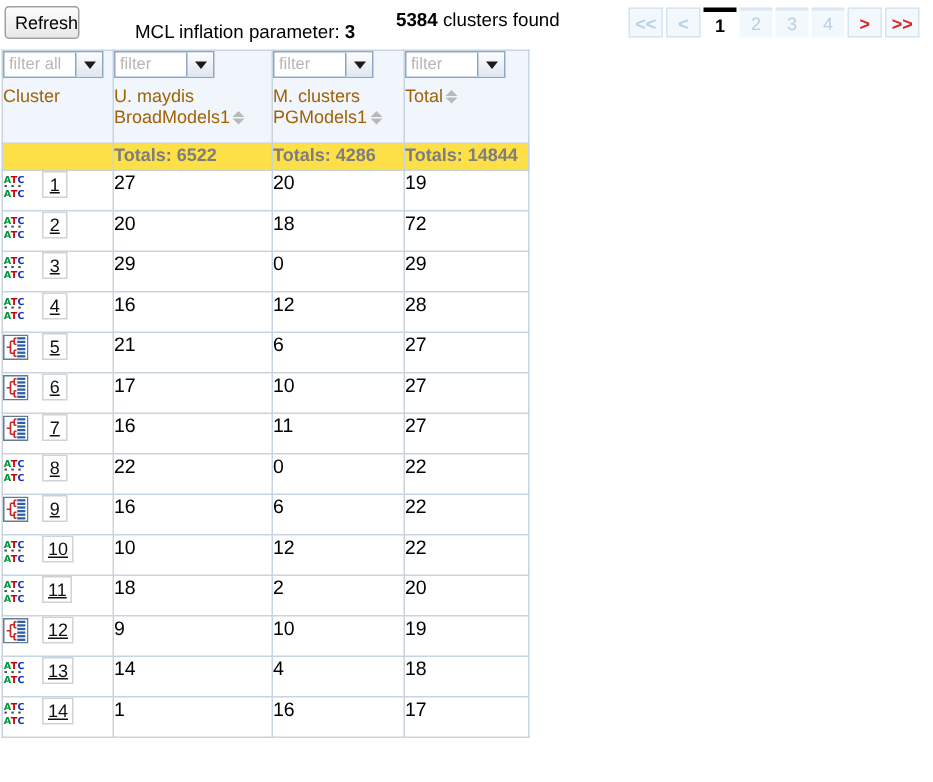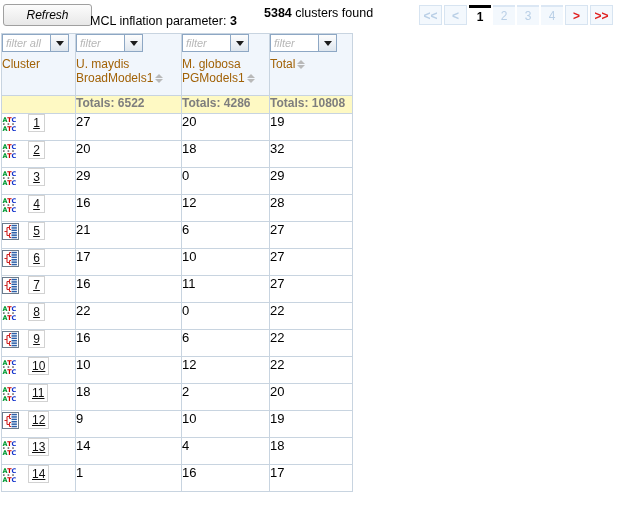--- a/index.html
+++ b/index.html
@@ -19,32 +19,31 @@
 
   
   #toolbar {
     position: absolute;
     left: 0; top: 0;
     width: 622px; height: 32px;
   }
   #refresh-button {
     position: absolute;
     left: 3px; top: 4px;
-    width: 89px; height: 22px;
+    width: 50px; height: 22px;
     background: linear-gradient(#fcfcfc, #e8e8e8);
     border: 1px solid #a0a0a0;
     border-radius: 3px;
     font-family: "Liberation Sans", sans-serif;
     font-size: 12px;
     color: #000;
     cursor: pointer;
     padding: 0;
     line-height: 20px;
-    text-align: center;
-    font-style: italic;
+    text-align: right;
   }
   #mcl-param {
     position: absolute;
     left: 90px; top: 14px;
     font-size: 12.5px;
     white-space: nowrap;
   }
   #mcl-param .val { font-weight: bold; }
   #clusters-found {
     position: absolute;
@@ -137,21 +136,20 @@
   }
   .filterbox .ftext {
     width: 44px;
     font-size: 11px;
     color: #b7b7b7;
     font-weight: normal;
     line-height: 16px;
     padding-left: 3px;
     overflow: hidden;
     white-space: nowrap;
-    font-style: italic;
   }
   .filterbox .fbtn {
     width: 17px;
     background: linear-gradient(#fdfdfd, #dfe6ee);
     border-left: 1px solid #8da7c4;
     display: flex;
     align-items: center;
     justify-content: center;
     cursor: pointer;
   }
@@ -181,21 +179,21 @@
     display: block;
     width: 0; height: 0;
     margin: 0 auto;
     border-left: 4px solid transparent;
     border-right: 4px solid transparent;
   }
   .sortarrows i.up   { border-bottom: 4px solid #b9b9b9; margin-bottom: 1px; }
   .sortarrows i.down { border-top: 4px solid #b9b9b9; }
 
   tr.totals td {
-    background: #fef9c3;
+    background: #fde047;
     color: #7e7e7e;
     font-weight: bold;
     font-size: 12px;
     padding: 3px 6px 4px 6px;
     height: 17px;
     vertical-align: middle;
   }
 
   tbody tr.datarow td {
     height: 26px;
@@ -294,40 +292,40 @@
         <span class="colname" style="display:inline">BroadModels1</span><span class="sortarrows"><i class="up"></i><i class="down"></i></span>
       </th>
 
       <th>
         <div class="filterbox">
           <div class="ftext">filter</div>
           <div class="fbtn">
             <span class="caret"></span>
           </div>
         </div>
-        <span class="colname">M. globosa</span>
+        <span class="colname">M. clusters</span>
         <span class="colname" style="display:inline">PGModels1</span><span class="sortarrows"><i class="up"></i><i class="down"></i></span>
       </th>
 
       <th>
         <div class="filterbox">
           <div class="ftext">filter</div>
           <div class="fbtn">
             <span class="caret"></span>
           </div>
         </div>
         <span class="colname" style="display:inline">Total</span><span class="sortarrows"><i class="up"></i><i class="down"></i></span>
       </th>
     </tr>
 
     <tr class="totals">
       <td></td>
       <td>Totals: 6522</td>
       <td>Totals: 4286</td>
-      <td>Totals: 10808</td>
+      <td>Totals: 14844</td>
     </tr>
   </thead>
 
   <tbody id="grid-body">
       <tr class="datarow">
         <td class="clustercell"><span class="rowicon"><svg width="17" height="17" viewBox="0 0 17 17" xmlns="http://www.w3.org/2000/svg">
               <text x="0.5" y="7" font-family="DejaVu Sans, sans-serif" font-size="6.4" font-weight="bold" fill="#009933">A</text>
               <text x="5.2" y="7" font-family="DejaVu Sans, sans-serif" font-size="6.4" font-weight="bold" fill="#cc0000">T</text>
               <text x="9.6" y="7" font-family="DejaVu Sans, sans-serif" font-size="6.4" font-weight="bold" fill="#1133cc">C</text>
               <rect x="1" y="8.4" width="1.6" height="1.3" fill="#444"></rect>
@@ -348,21 +346,21 @@
               <text x="9.6" y="7" font-family="DejaVu Sans, sans-serif" font-size="6.4" font-weight="bold" fill="#1133cc">C</text>
               <rect x="1" y="8.4" width="1.6" height="1.3" fill="#444"></rect>
               <rect x="5.6" y="8.4" width="1.6" height="1.3" fill="#444"></rect>
               <rect x="10.2" y="8.4" width="1.6" height="1.3" fill="#444"></rect>
               <text x="0.5" y="16.4" font-family="DejaVu Sans, sans-serif" font-size="6.4" font-weight="bold" fill="#009933">A</text>
               <text x="5.2" y="16.4" font-family="DejaVu Sans, sans-serif" font-size="6.4" font-weight="bold" fill="#cc0000">T</text>
               <text x="9.6" y="16.4" font-family="DejaVu Sans, sans-serif" font-size="6.4" font-weight="bold" fill="#1133cc">C</text>
             </svg></span><span class="numlink">2</span></td>
         <td>20</td>
         <td>18</td>
-        <td>32</td>
+        <td>72</td>
       </tr>
       <tr class="datarow">
         <td class="clustercell"><span class="rowicon"><svg width="17" height="17" viewBox="0 0 17 17" xmlns="http://www.w3.org/2000/svg">
               <text x="0.5" y="7" font-family="DejaVu Sans, sans-serif" font-size="6.4" font-weight="bold" fill="#009933">A</text>
               <text x="5.2" y="7" font-family="DejaVu Sans, sans-serif" font-size="6.4" font-weight="bold" fill="#cc0000">T</text>
               <text x="9.6" y="7" font-family="DejaVu Sans, sans-serif" font-size="6.4" font-weight="bold" fill="#1133cc">C</text>
               <rect x="1" y="8.4" width="1.6" height="1.3" fill="#444"></rect>
               <rect x="5.6" y="8.4" width="1.6" height="1.3" fill="#444"></rect>
               <rect x="10.2" y="8.4" width="1.6" height="1.3" fill="#444"></rect>
               <text x="0.5" y="16.4" font-family="DejaVu Sans, sans-serif" font-size="6.4" font-weight="bold" fill="#009933">A</text>

